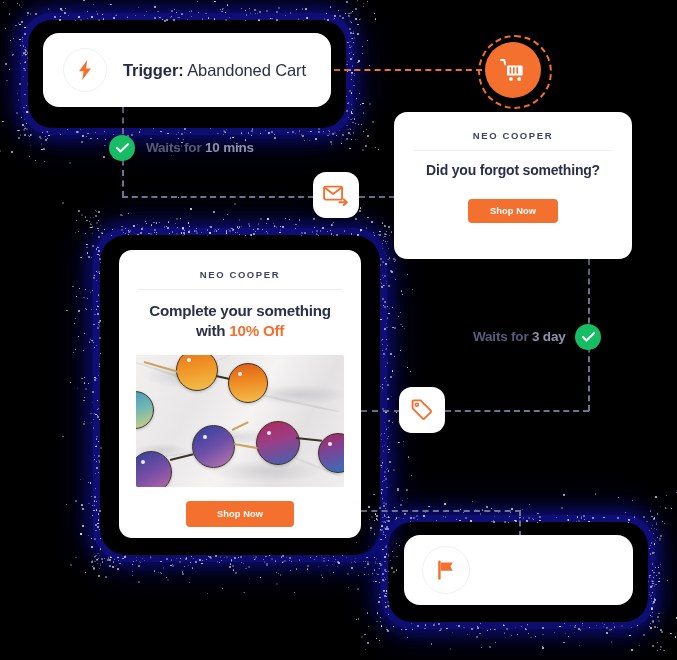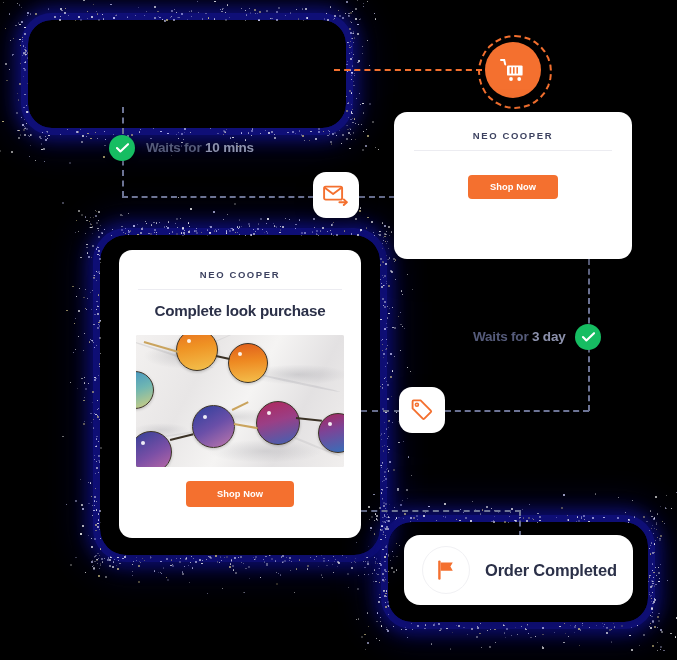--- a/index.html
+++ b/index.html
@@ -1670,20 +1670,28 @@
 
   <div class="conn dash-v" style="left:588px;top:259px;height:152px;"></div>
 
   <div class="conn dash-h" style="left:445px;top:410px;width:144px;"></div>
 
   <div class="conn dash-h" style="left:361px;top:410px;width:39px;"></div>
 
   <div class="conn dash-h" style="left:361px;top:510px;width:160px;"></div>
   <div class="conn dash-v" style="left:519px;top:510px;height:27px;"></div>
 
+  <div class="card" id="trigger-card">
+    <div class="round-icon">
+      <svg width="20" height="22" viewBox="0 0 20 22" aria-hidden="true">
+        <path d="M12.2 1 4 12.2h4.6L7.2 21 16 9.4h-4.9z" fill="#F4702F"></path>
+      </svg>
+    </div>
+    <div class="trig-text"><b>Trigger:</b><span> Abandoned Cart</span></div>
+  </div>
 
   <div id="cart-ring"></div>
   <div id="cart-node">
     <svg width="26" height="24" viewBox="0 0 26 24" aria-hidden="true">
       <path d="M1 2h3.2l1 4.4" stroke="#fff" stroke-width="2" fill="none" stroke-linecap="round"></path>
       <rect x="7" y="7.4" width="15.6" height="10.2" rx="1.2" fill="#fff"></rect>
       <rect x="9.6" y="9.2" width="1.6" height="6.4" fill="#F4702F"></rect>
       <rect x="13" y="9.2" width="1.6" height="6.4" fill="#F4702F"></rect>
       <rect x="16.4" y="9.2" width="1.6" height="6.4" fill="#F4702F"></rect>
       <circle cx="11" cy="21" r="1.9" fill="#fff"></circle>
@@ -1703,20 +1711,21 @@
       <rect x="1.1" y="2.6" width="18" height="13" rx="1.6" stroke="#F4702F" stroke-width="1.9" fill="none"></rect>
       <path d="M1.8 3.8l8.3 6.3 8.3-6.3" stroke="#F4702F" stroke-width="1.9" fill="none" stroke-linecap="round" stroke-linejoin="round"></path>
       <path d="M16.4 18.2h7" stroke="#F4702F" stroke-width="1.9" stroke-linecap="round"></path>
       <path d="M20.8 15.4l3 2.8-3 2.8" stroke="#F4702F" stroke-width="1.9" fill="none" stroke-linecap="round" stroke-linejoin="round"></path>
     </svg>
   </div>
 
   <div class="card" id="email-card">
     <div class="brand">NEO COOPER</div>
     <div class="rule"></div>
+    <div class="mail-h">Did you forgot something?</div>
     <button class="btn" style="margin-top:13px;">Shop Now</button>
   </div>
 
   <div class="wait" id="wait-1d"><span style="color:#555b7a">Waits for </span><span>3 day</span></div>
   <div class="check" id="check-2">
     <svg width="13" height="10" viewBox="0 0 13 10" aria-hidden="true">
         <path d="M1 5l3.4 3.4L12 1.2" stroke="#fff" stroke-width="2.1" fill="none" stroke-linecap="round" stroke-linejoin="round"></path>
       </svg>
   </div>
 
@@ -1724,21 +1733,22 @@
     <svg width="24" height="24" viewBox="0 0 24 24" aria-hidden="true">
       <path d="M2.6 10.4V3.4a1 1 0 0 1 1-1h7l10.2 10.2a1.1 1.1 0 0 1 0 1.5l-6.5 6.5a1.1 1.1 0 0 1-1.5 0z" stroke="#F4702F" stroke-width="1.9" fill="none" stroke-linejoin="round"></path>
       <circle cx="6.9" cy="6.8" r="1.5" stroke="#F4702F" stroke-width="1.6" fill="none"></circle>
     </svg>
   </div>
 
   <div class="card" id="promo-card">
     <div class="brand">NEO COOPER</div>
     <div class="rule"></div>
     <div class="promo-h">
-      <div>Complete look purchase</div>
+      <div>Complete your something</div>
+      <div><span>with </span><em>10% Off</em></div>
     </div>
 
     <div class="photo">
       <div class="marble"></div>
 
       <div class="vein" style="left:-10px;top:18px;width:90px;height:2px;transform:rotate(18deg);opacity:.55;"></div>
       <div class="vein" style="left:40px;top:8px;width:70px;height:1.4px;transform:rotate(-24deg);opacity:.4;"></div>
       <div class="vein" style="left:110px;top:46px;width:95px;height:1.8px;transform:rotate(12deg);opacity:.5;"></div>
       <div class="vein" style="left:20px;top:96px;width:80px;height:1.5px;transform:rotate(-8deg);opacity:.38;"></div>
       <div class="vein" style="left:120px;top:104px;width:88px;height:2px;transform:rotate(22deg);opacity:.42;"></div>
@@ -1774,16 +1784,15 @@
     <button class="btn wide" style="margin-top:14px;">Shop Now</button>
   </div>
 
   <div class="card" id="order-card">
     <div class="round-icon" style="width:46px;height:46px;">
       <svg width="22" height="22" viewBox="0 0 22 22" aria-hidden="true">
         <path d="M4.4 2.6v17" stroke="#F4702F" stroke-width="2.4" stroke-linecap="round"></path>
         <path d="M5.6 3.4h12.2l-2.4 4.2 2.4 4.2H5.6z" fill="#F4702F"></path>
       </svg>
     </div>
-    <div class="order-text">Order Completed</div>
   </div>
 
 </div>
 
 </body></html>

